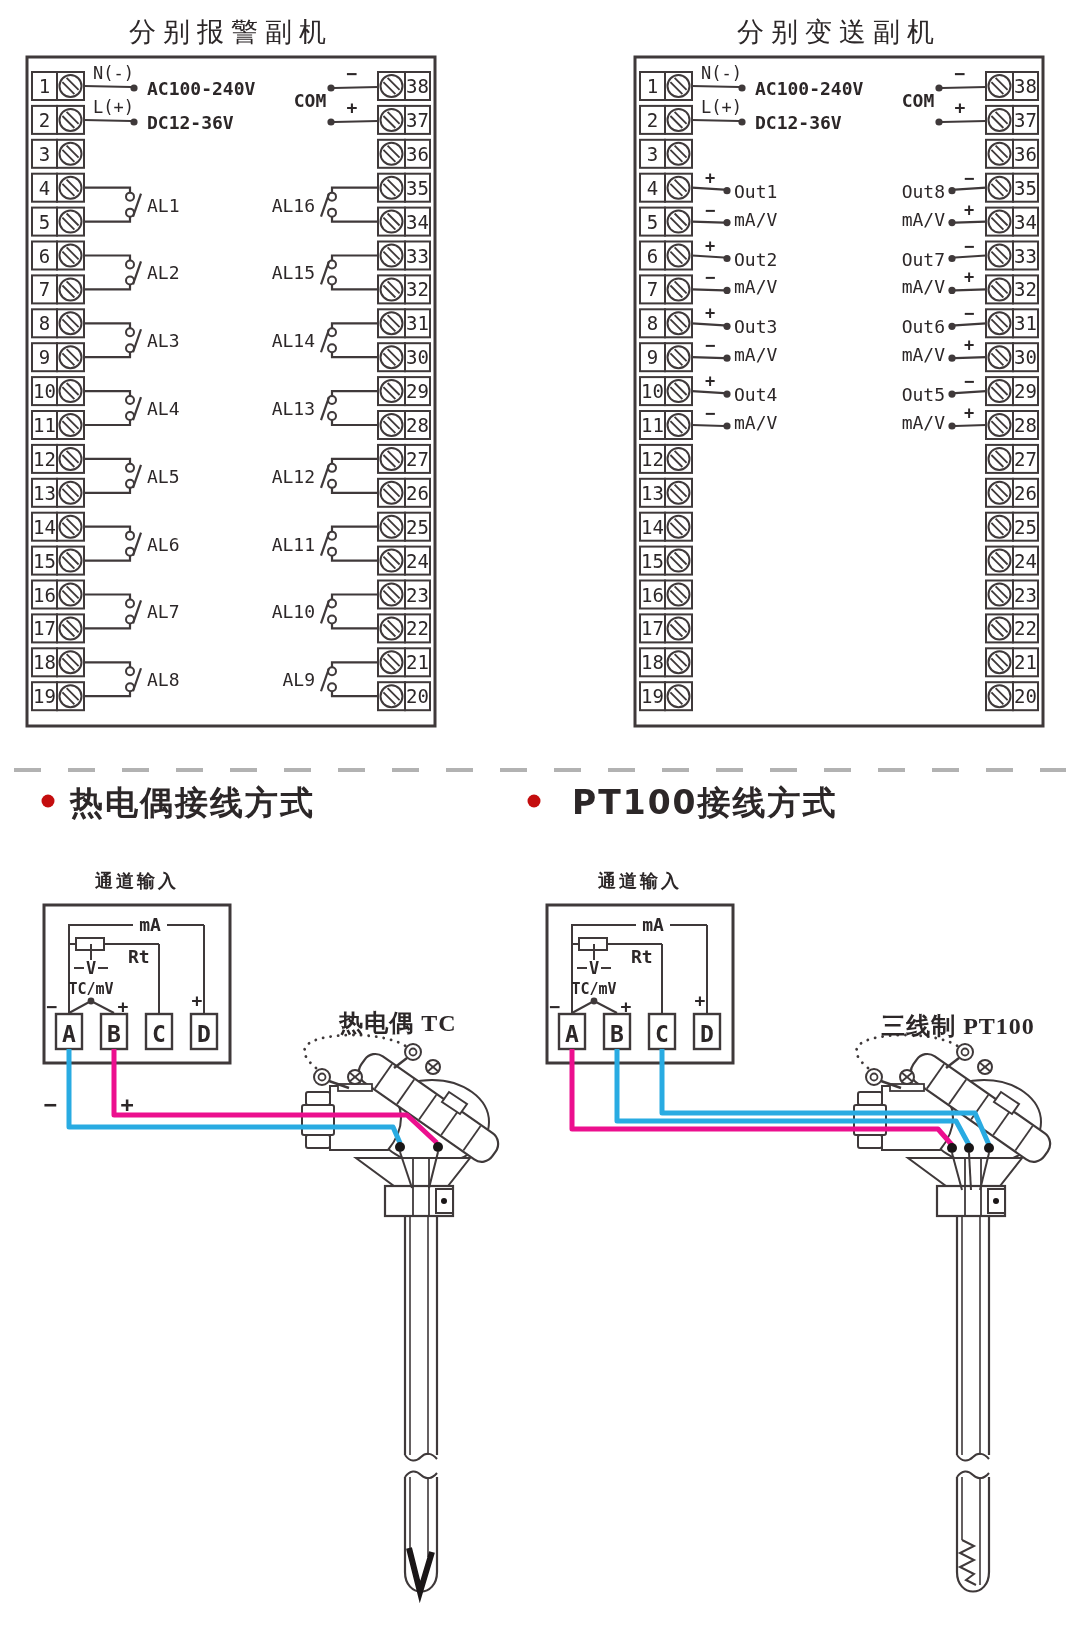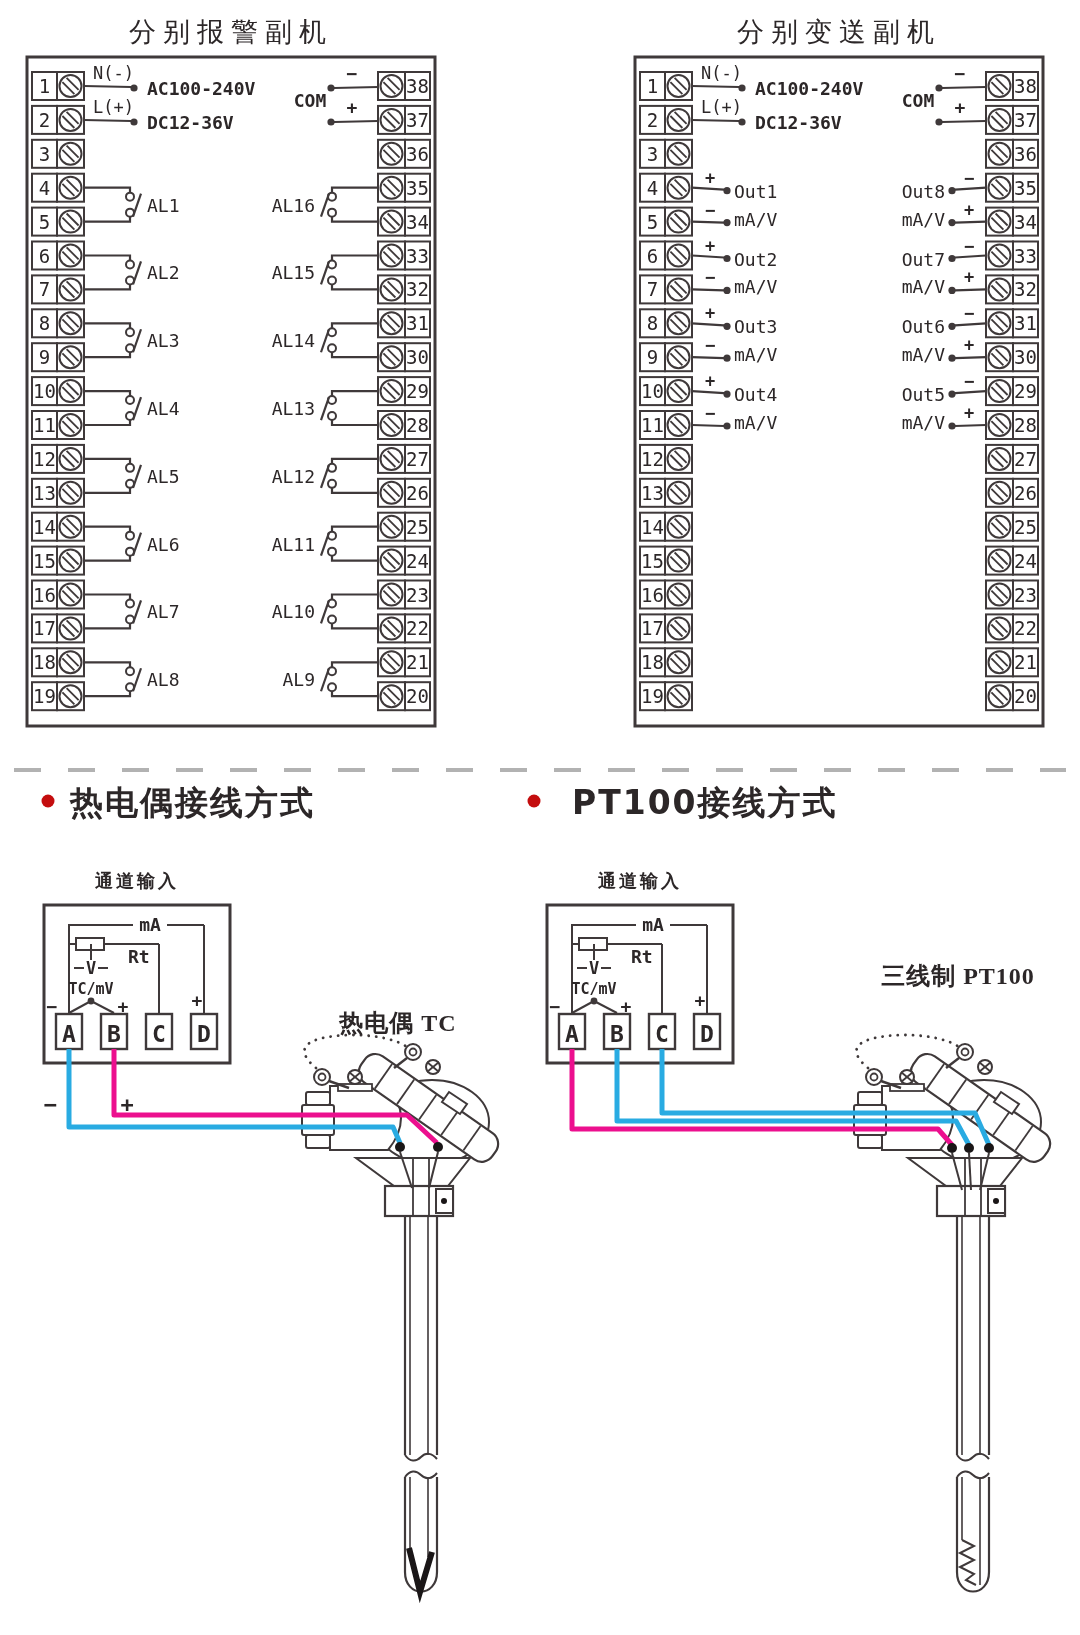--- a/index.html
+++ b/index.html
@@ -860,14 +860,14 @@
   <div class="abs block-title" style="left:27px;top:14px;">分别报警副机</div>
   <div class="abs block-title" style="left:635px;top:14px;">分别变送副机</div>
 
   <div class="abs sec-heading" style="left:70px;top:781px;">热电偶接线方式</div>
   <div class="abs sec-heading" style="left:556px;top:781px;margin-left:16px;">PT100接线方式</div>
 
   <div class="abs chan-title" style="left:44px;top:869px;">通道输入</div>
   <div class="abs chan-title" style="left:547px;top:869px;">通道输入</div>
 
   <div class="abs sensor-label" style="left:293px;top:1007px;">热电偶 TC</div>
-  <div class="abs sensor-label" style="left:853px;top:960px;">三线制 PT100</div>
+  <div class="abs sensor-label" style="left:853px;top:1010px;">三线制 PT100</div>
 </div>
 
 </body></html>

